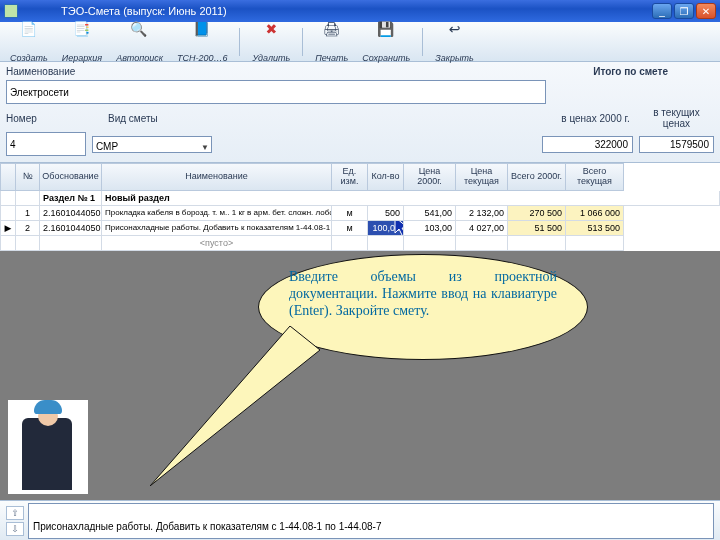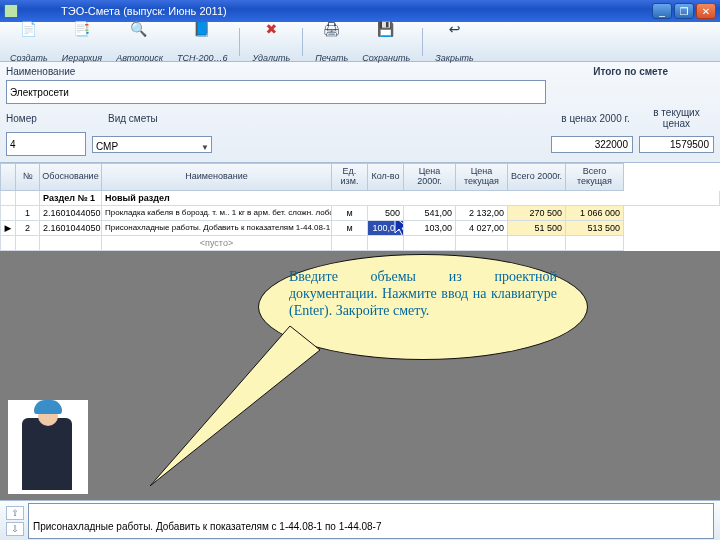--- a/index.html
+++ b/index.html
@@ -290,21 +290,21 @@
     <span class="flabel" style="width:75px;text-align:center">в ценах 2000 г.</span>
     <span class="flabel" style="width:75px;text-align:center">в текущих ценах</span>
   </div>
   <div class="form-row">
     <input class="input" style="width: 80px;" value="4">
     <div class="select" style="width:120px">
       <span>СМР</span>
       <span class="dd">▼</span>
     </div>
     <div style="flex:1"></div>
-    <div class="readbox" style="width:82px">322000</div>
+    <div class="readbox" style="width:91px">322000</div>
     <div class="readbox" style="width:75px">1579500</div>
   </div>
 </div>
 
 <div class="grid">
   <div class="gridhead">
     <div></div>
     <div>№</div>
     <div>Обоснование</div>
     <div>Наименование</div>

